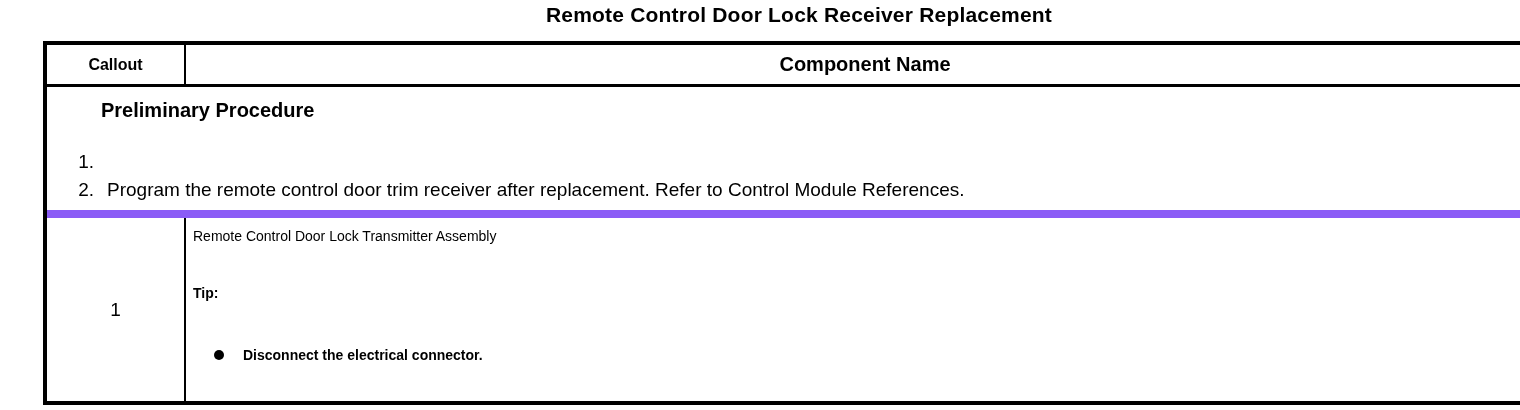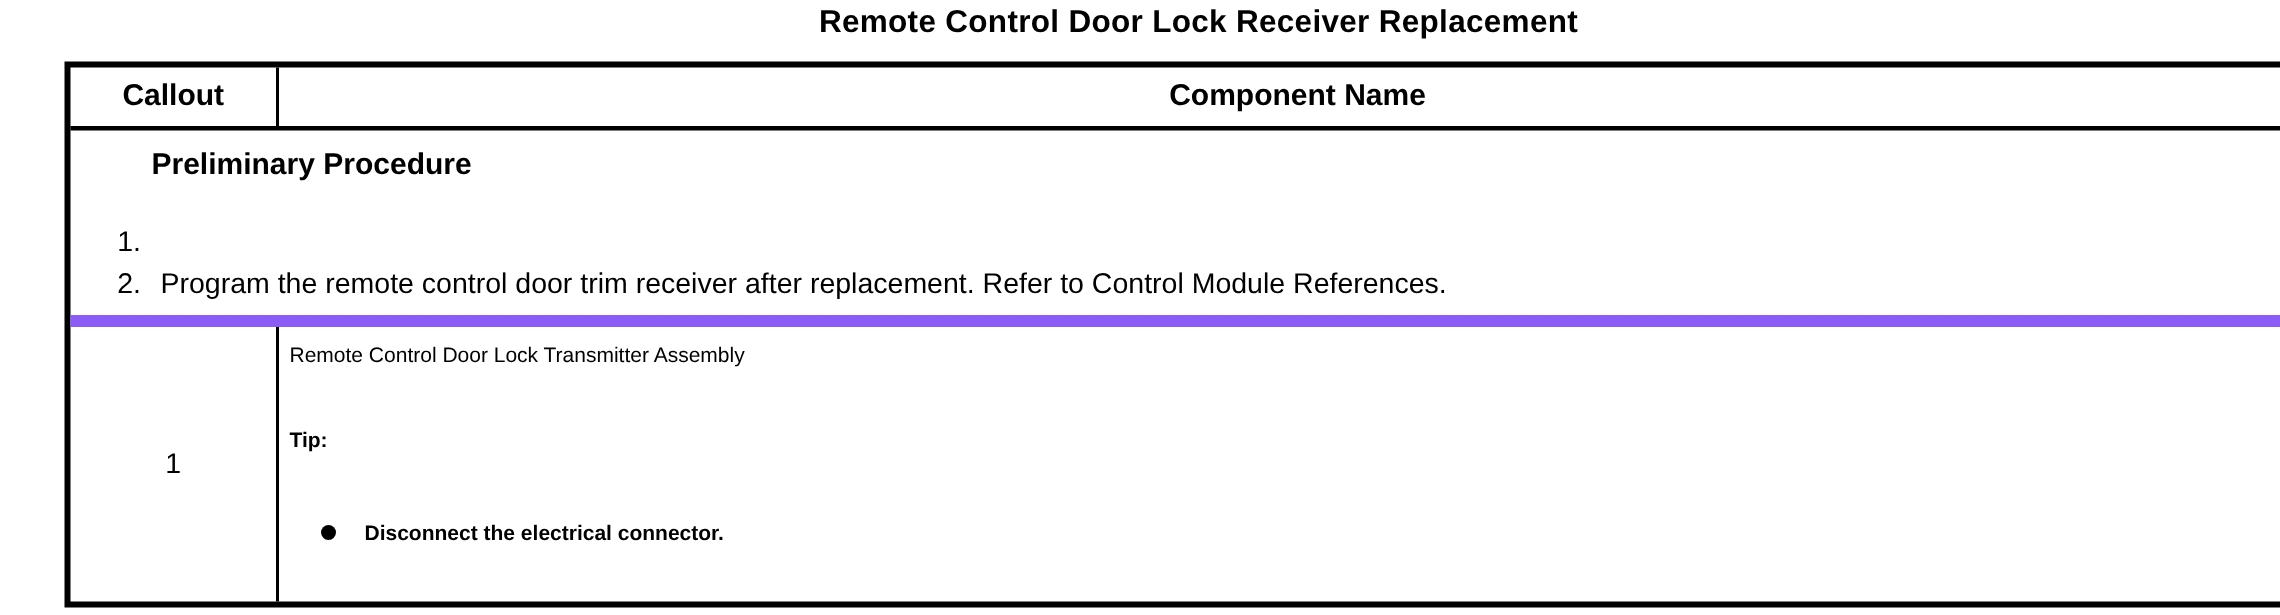--- a/index.html
+++ b/index.html
@@ -37,21 +37,21 @@
   .row-header {
     height: 42px;
     border-bottom: 3px solid #000;
     align-items: center;
   }
   .cell-callout-h {
     width: 139px;
     height: 100%;
     border-right: 2px solid #000;
     display: flex; align-items: center; justify-content: center;
-    font-size: 20px; font-weight: bold;
+    font-size: 16px; font-weight: bold;
   }
   .cell-component-h {
     flex: 1;
     display: flex; align-items: center; justify-content: center;
     font-size: 20px; font-weight: bold;
   }
 
   
   .row-prelim {
     height: 131px;

